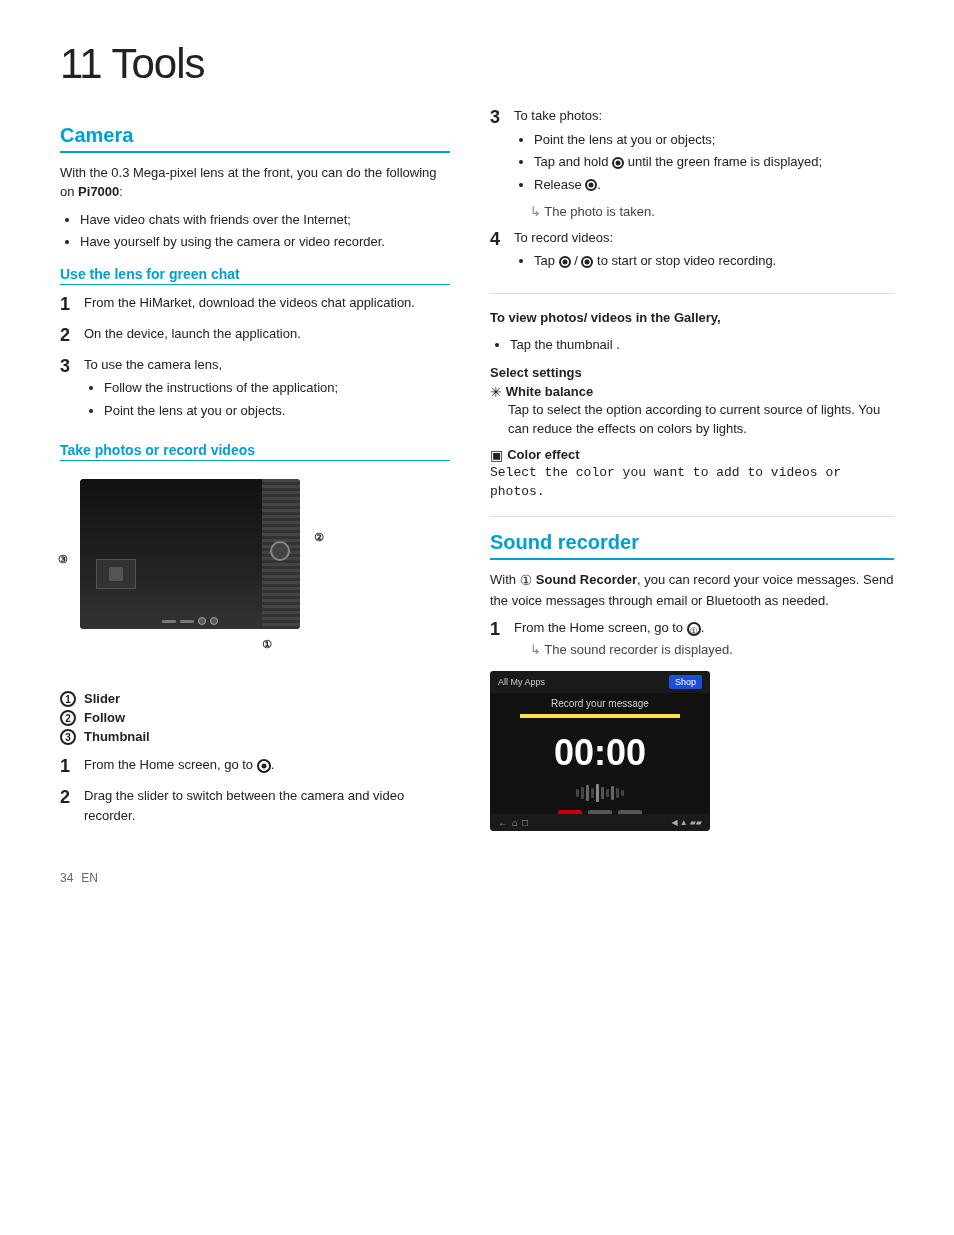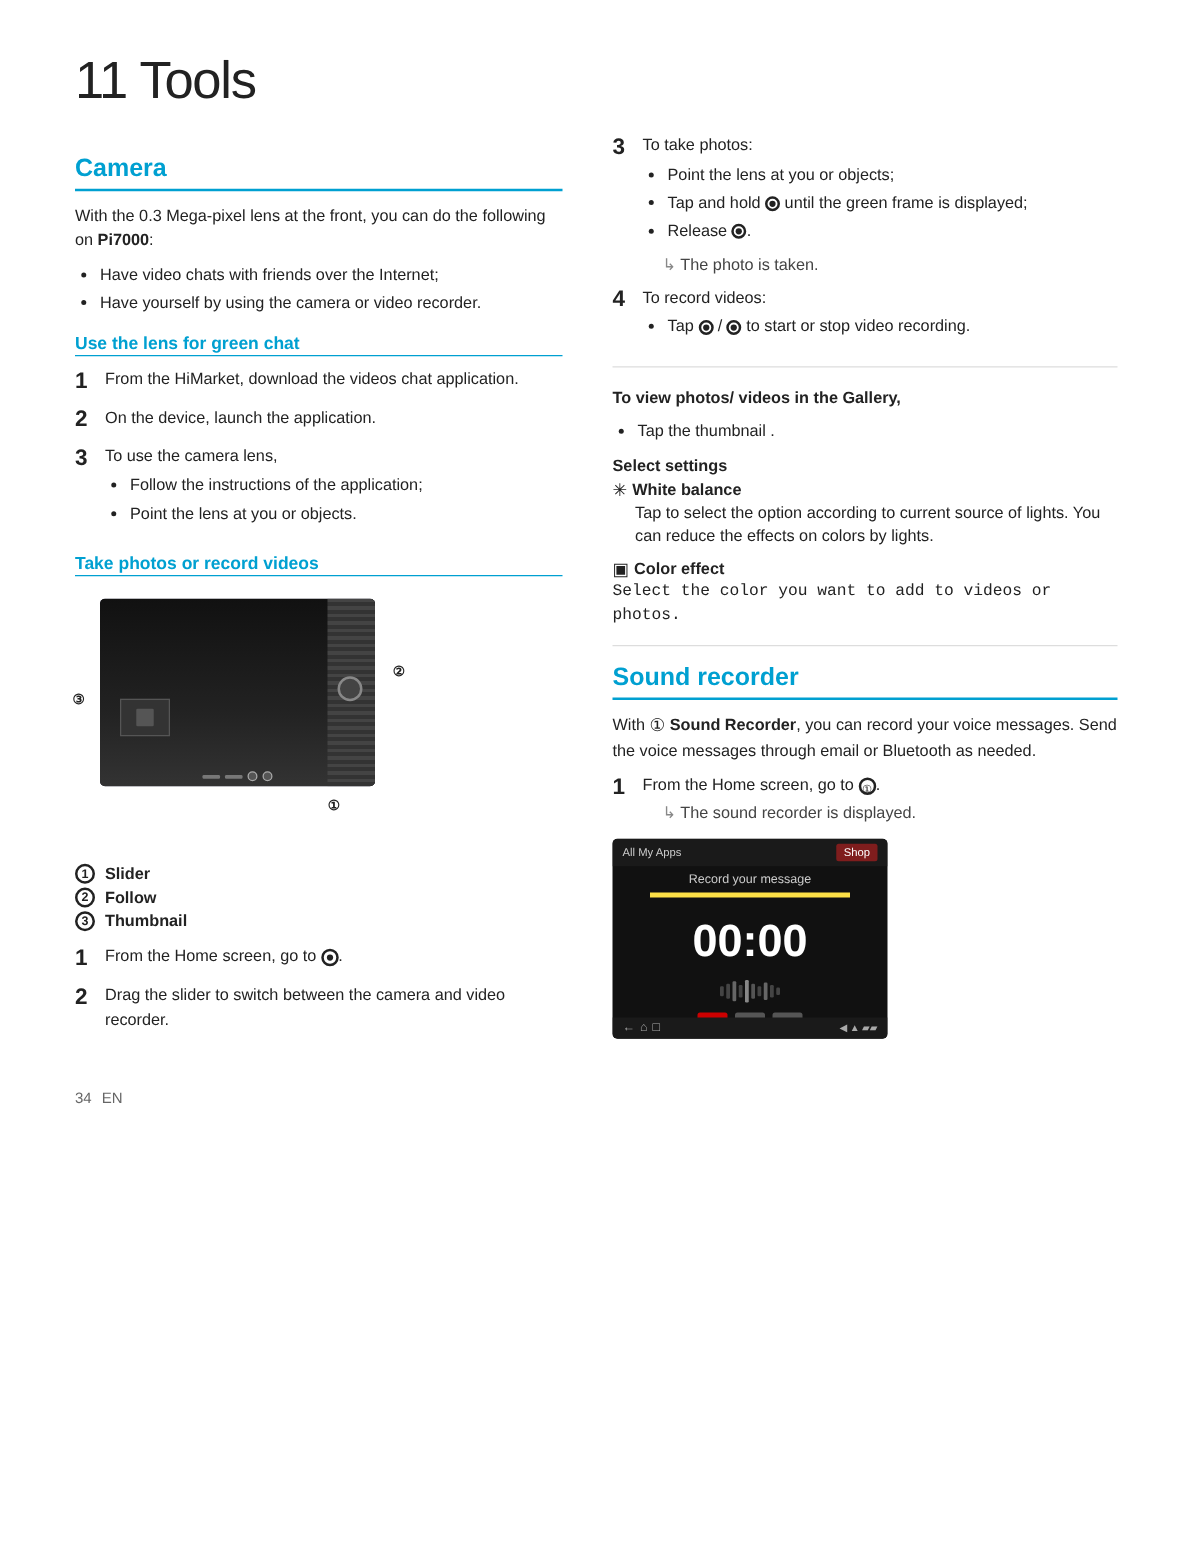--- a/index.html
+++ b/index.html
@@ -362,21 +362,21 @@
         <span class="step-num">1</span>
         <div class="step-content">
           <span>From the Home screen, go to <span style="display:inline-block;width:14px;height:14px;border-radius:50%;border:2px solid #222;vertical-align:middle;font-size:9px;text-align:center;line-height:14px;">①</span>.</span>
           <span class="arrow-result">The sound recorder is displayed.</span>
         </div>
       </div>
 
       <div class="sound-screenshot">
         <div class="top-bar">
           <span>All   My Apps</span>
-          <span style="background:#7f1d1d;padding:2px 6px;border-radius:2px;font-size:9px;color:#fff;">Shop</span>
+          <span style="background:#1d4ed8;padding:2px 6px;border-radius:2px;font-size:9px;color:#fff;">Shop</span>
         </div>
         <div style="color:#ccc;font-size:10px;text-align:center;padding:5px 0;border-bottom:4px solid #fde047;margin:0 30px;">Record your message</div>
         <div class="timer">00:00</div>
 
         <div style="display:flex;justify-content:center;align-items:center;gap:2px;height:22px;margin-bottom:6px;">
           <div style="width:3px;height:8px;background:#444;border-radius:1px;"></div>
           <div style="width:3px;height:12px;background:#444;border-radius:1px;"></div>
           <div style="width:3px;height:16px;background:#666;border-radius:1px;"></div>
           <div style="width:3px;height:10px;background:#444;border-radius:1px;"></div>
           <div style="width:3px;height:18px;background:#888;border-radius:1px;"></div>

